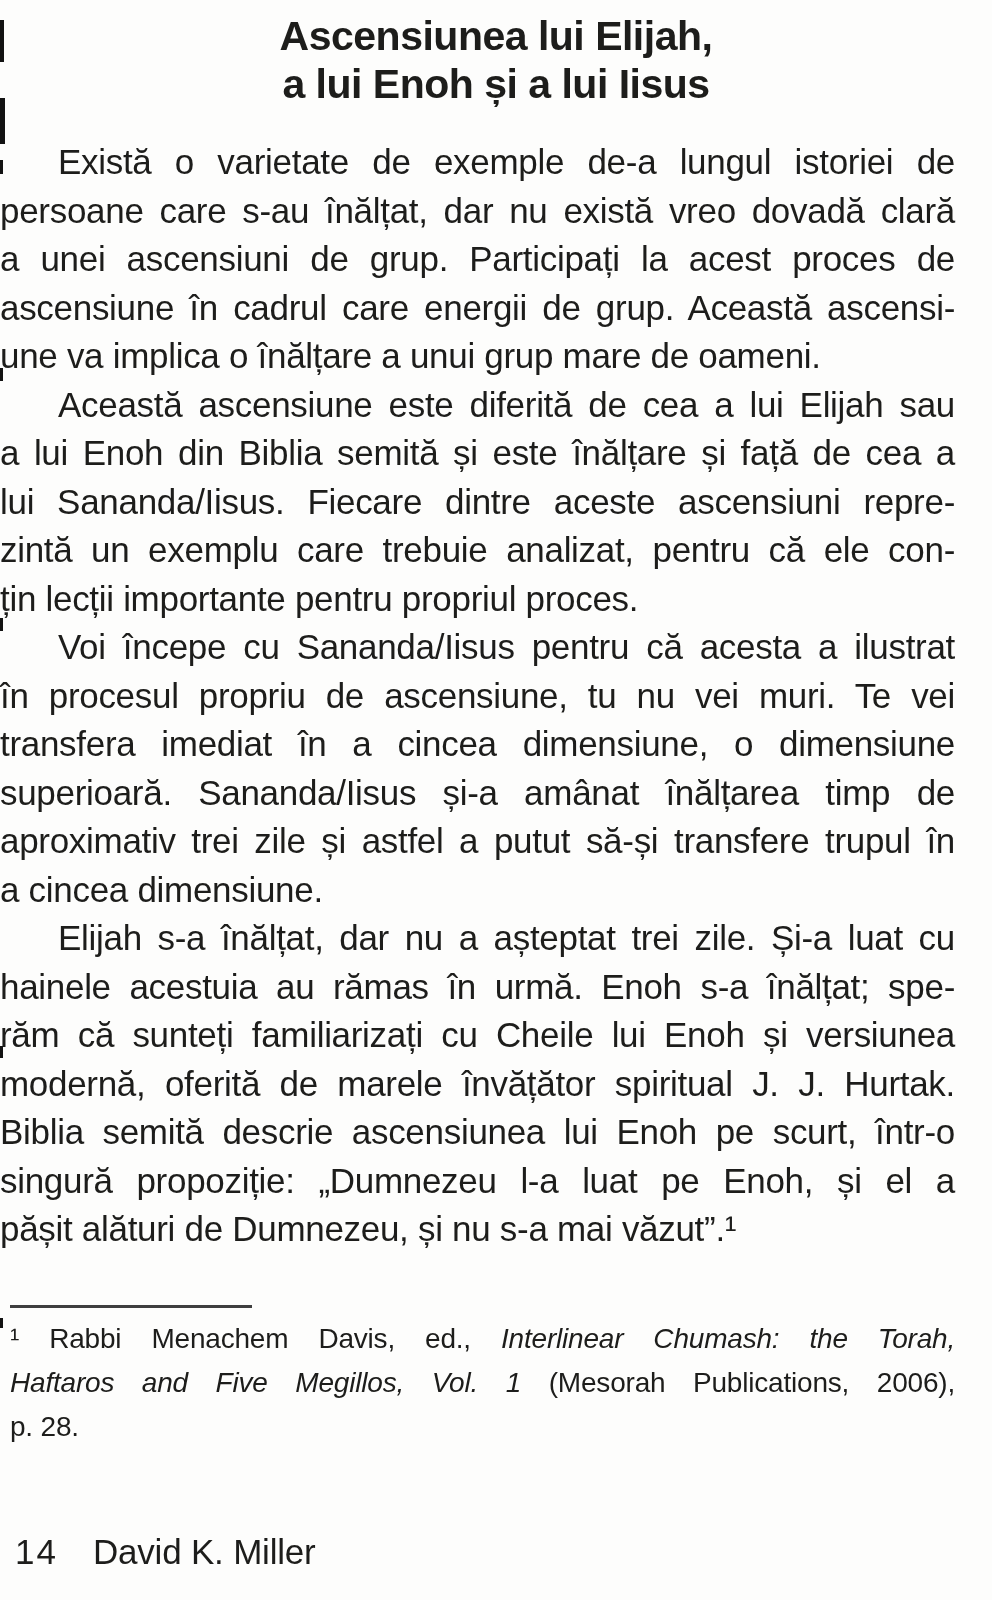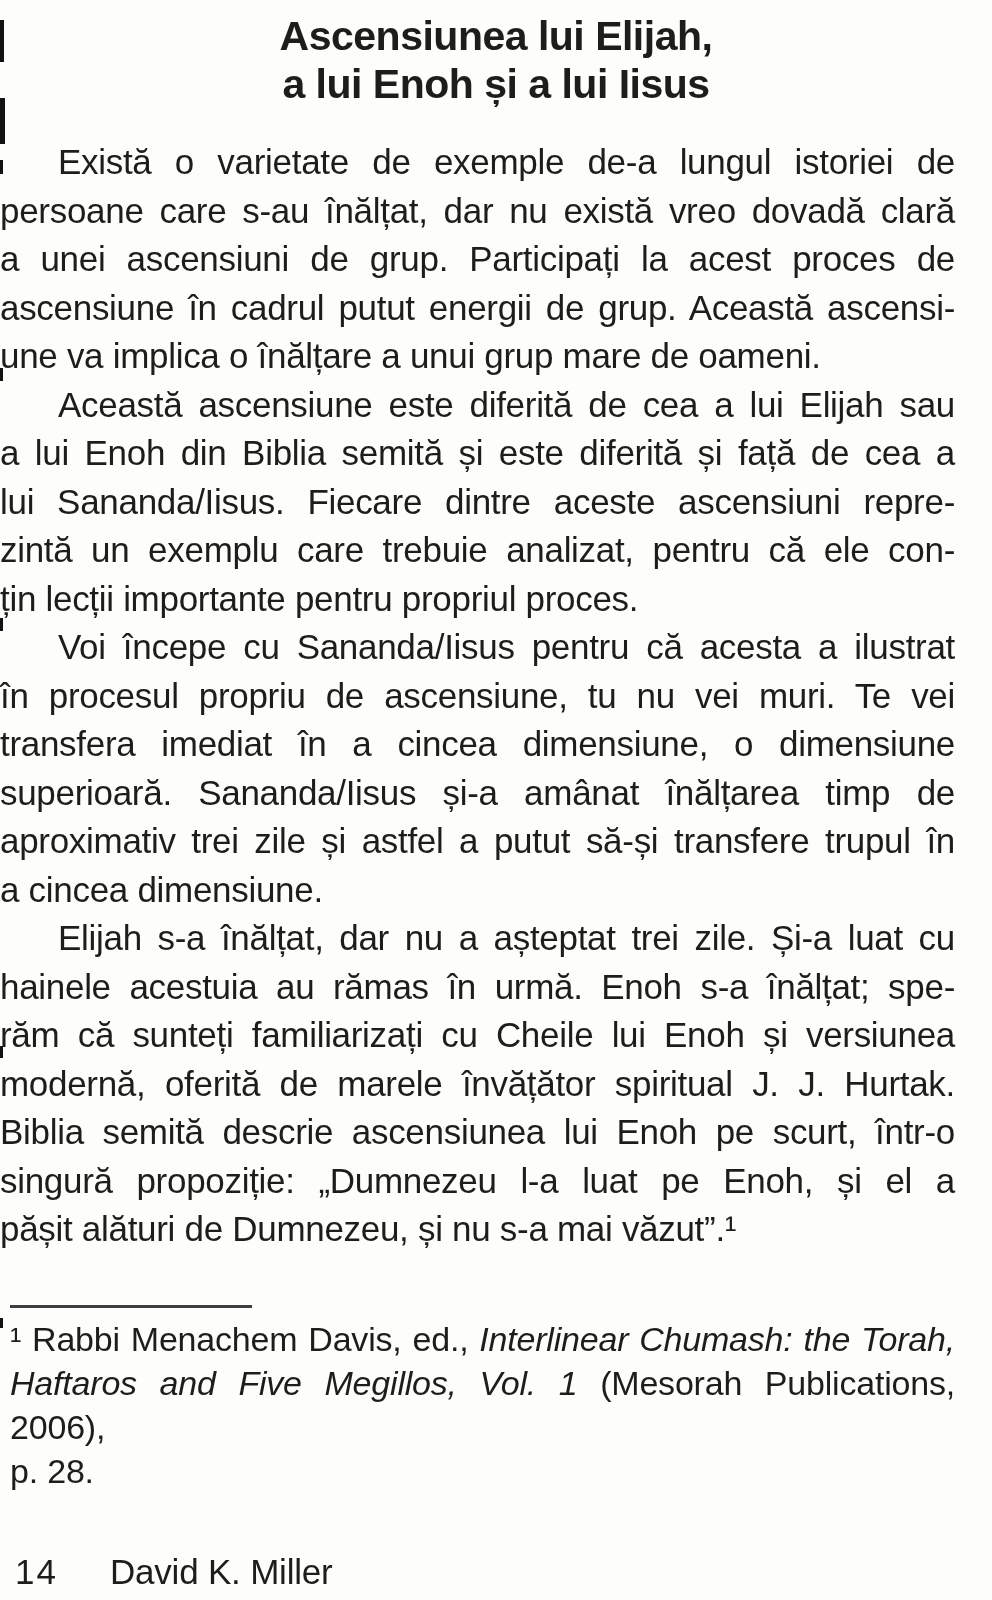--- a/index.html
+++ b/index.html
@@ -47,38 +47,38 @@
     margin-left: 10px;
     margin-right: 37px;
   }
   .fn-rule {
     width: 242px;
     border-top: 3px solid #3f3f3f;
     margin-top: 51px;
     margin-bottom: 9px;
   }
   .fn-line {
-    font-size: 34px;
+    font-size: 28px;
     line-height: 44px;
     letter-spacing: -0.2px;
     white-space: nowrap;
   }
   .fn-line.just {
     white-space: normal;
     text-align: justify;
     text-align-last: justify;
   }
   .fn-line .it { font-style: italic; }
   .footer {
     position: absolute;
     left: 15px;
-    bottom: 8px;
+    bottom: 28px;
     display: flex;
     align-items: baseline;
-    gap: 52px;
+    gap: 35px;
     font-size: 35px;
     letter-spacing: -0.2px;
   }
   .footer .pagenum { letter-spacing: 2px; }
   .artifact {
     position: absolute;
     left: 0;
     background: #121212;
   }
 </style>
@@ -97,24 +97,24 @@
 
   <div class="title-block">
     <div class="title-line">Ascensiunea lui Elijah,</div>
     <div class="title-line">a lui Enoh și a lui Iisus</div>
   </div>
 
   <div class="body-text">
       <div class="line indent just">Există o varietate de exemple de-a lungul istoriei de</div>
       <div class="line just">persoane care s-au înălțat, dar nu există vreo dovadă clară</div>
       <div class="line just">a unei ascensiuni de grup. Participați la acest proces de</div>
-      <div class="line just">ascensiune în cadrul putut energii de grup. Această ascensi-</div>
+      <div class="line just">ascensiune în cadrul care energii de grup. Această ascensi-</div>
       <div class="line">une va implica o înălțare a unui grup mare de oameni.</div>
       <div class="line indent just">Această ascensiune este diferită de cea a lui Elijah sau</div>
-      <div class="line just">a lui Enoh din Biblia semită și este diferită și față de cea a</div>
+      <div class="line just">a lui Enoh din Biblia semită și este înălțare și față de cea a</div>
       <div class="line just">lui Sananda/Iisus. Fiecare dintre aceste ascensiuni repre-</div>
       <div class="line just">zintă un exemplu care trebuie analizat, pentru că ele con-</div>
       <div class="line">țin lecții importante pentru propriul proces.</div>
       <div class="line indent just">Voi începe cu Sananda/Iisus pentru că acesta a ilustrat</div>
       <div class="line just">în procesul propriu de ascensiune, tu nu vei muri. Te vei</div>
       <div class="line just">transfera imediat în a cincea dimensiune, o dimensiune</div>
       <div class="line just">superioară. Sananda/Iisus și-a amânat înălțarea timp de</div>
       <div class="line just">aproximativ trei zile și astfel a putut să-și transfere trupul în</div>
       <div class="line">a cincea dimensiune.</div>
       <div class="line indent just">Elijah s-a înălțat, dar nu a așteptat trei zile. Și-a luat cu</div>

